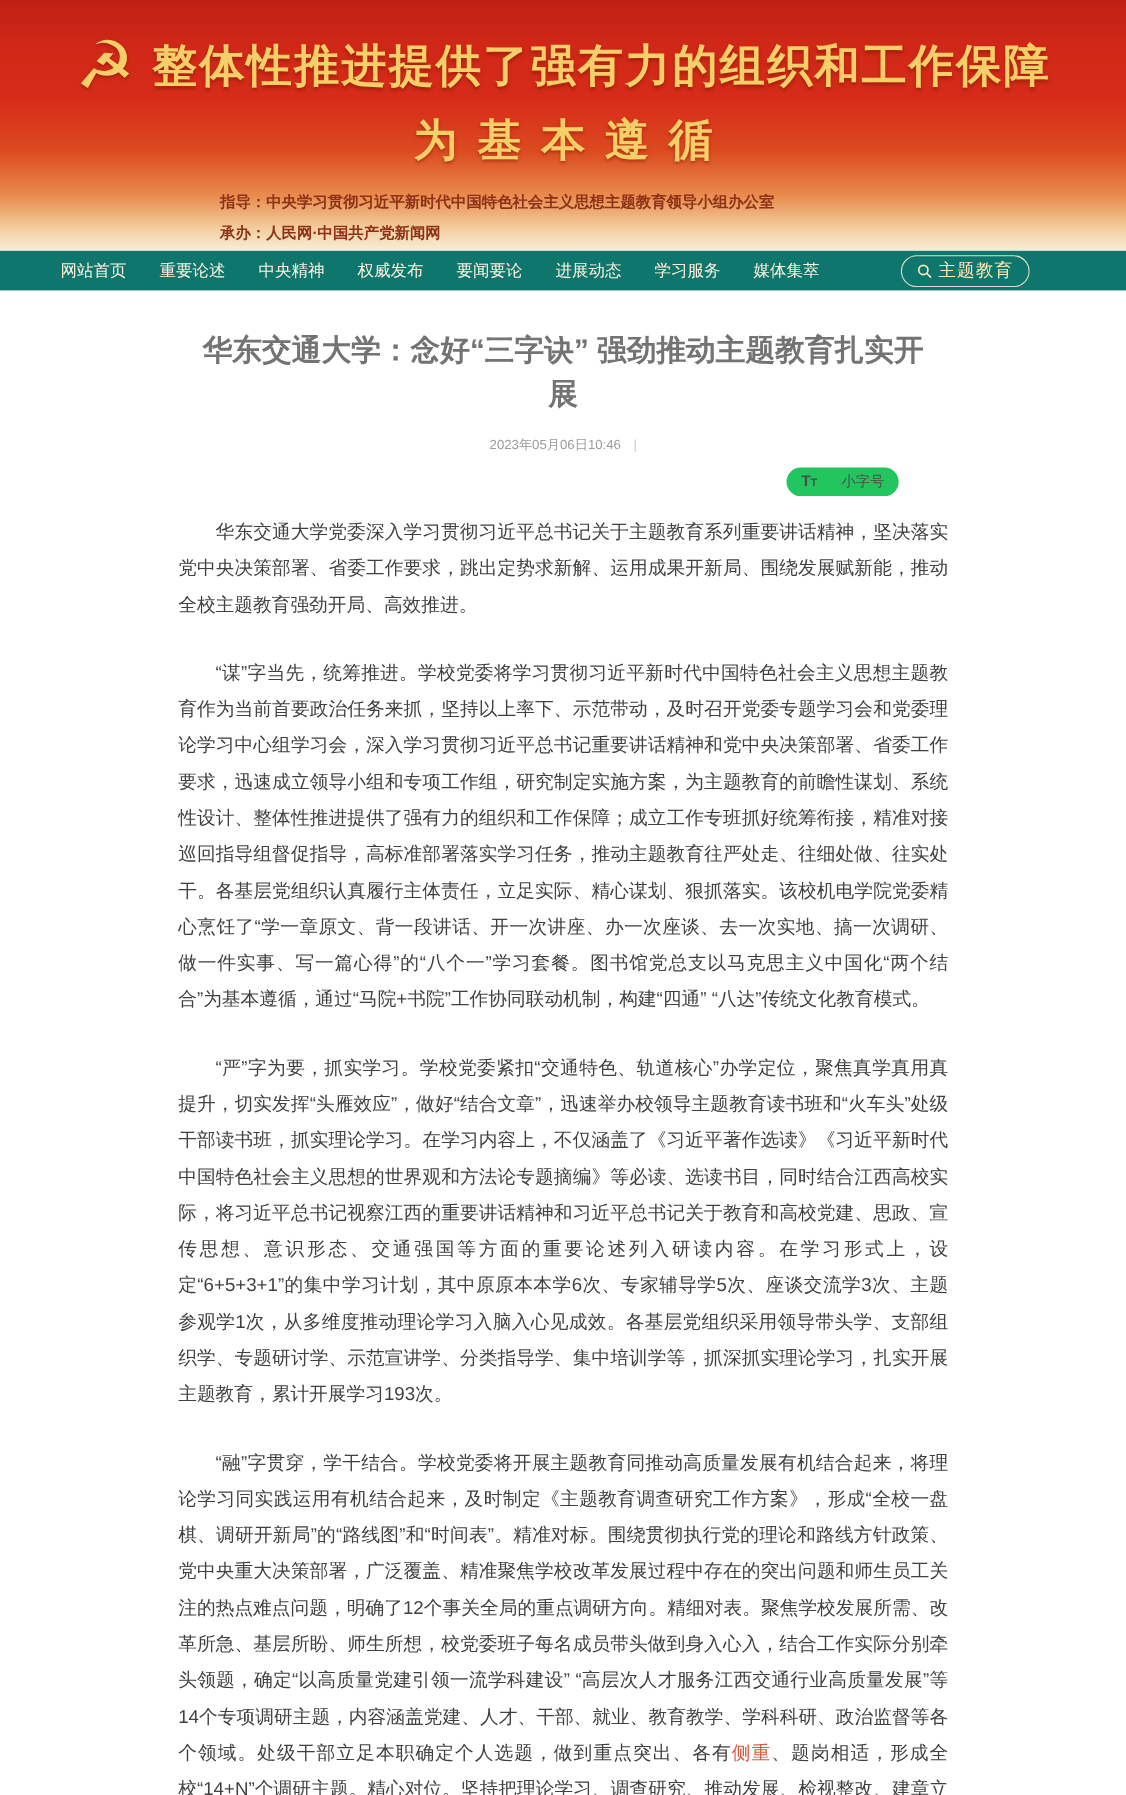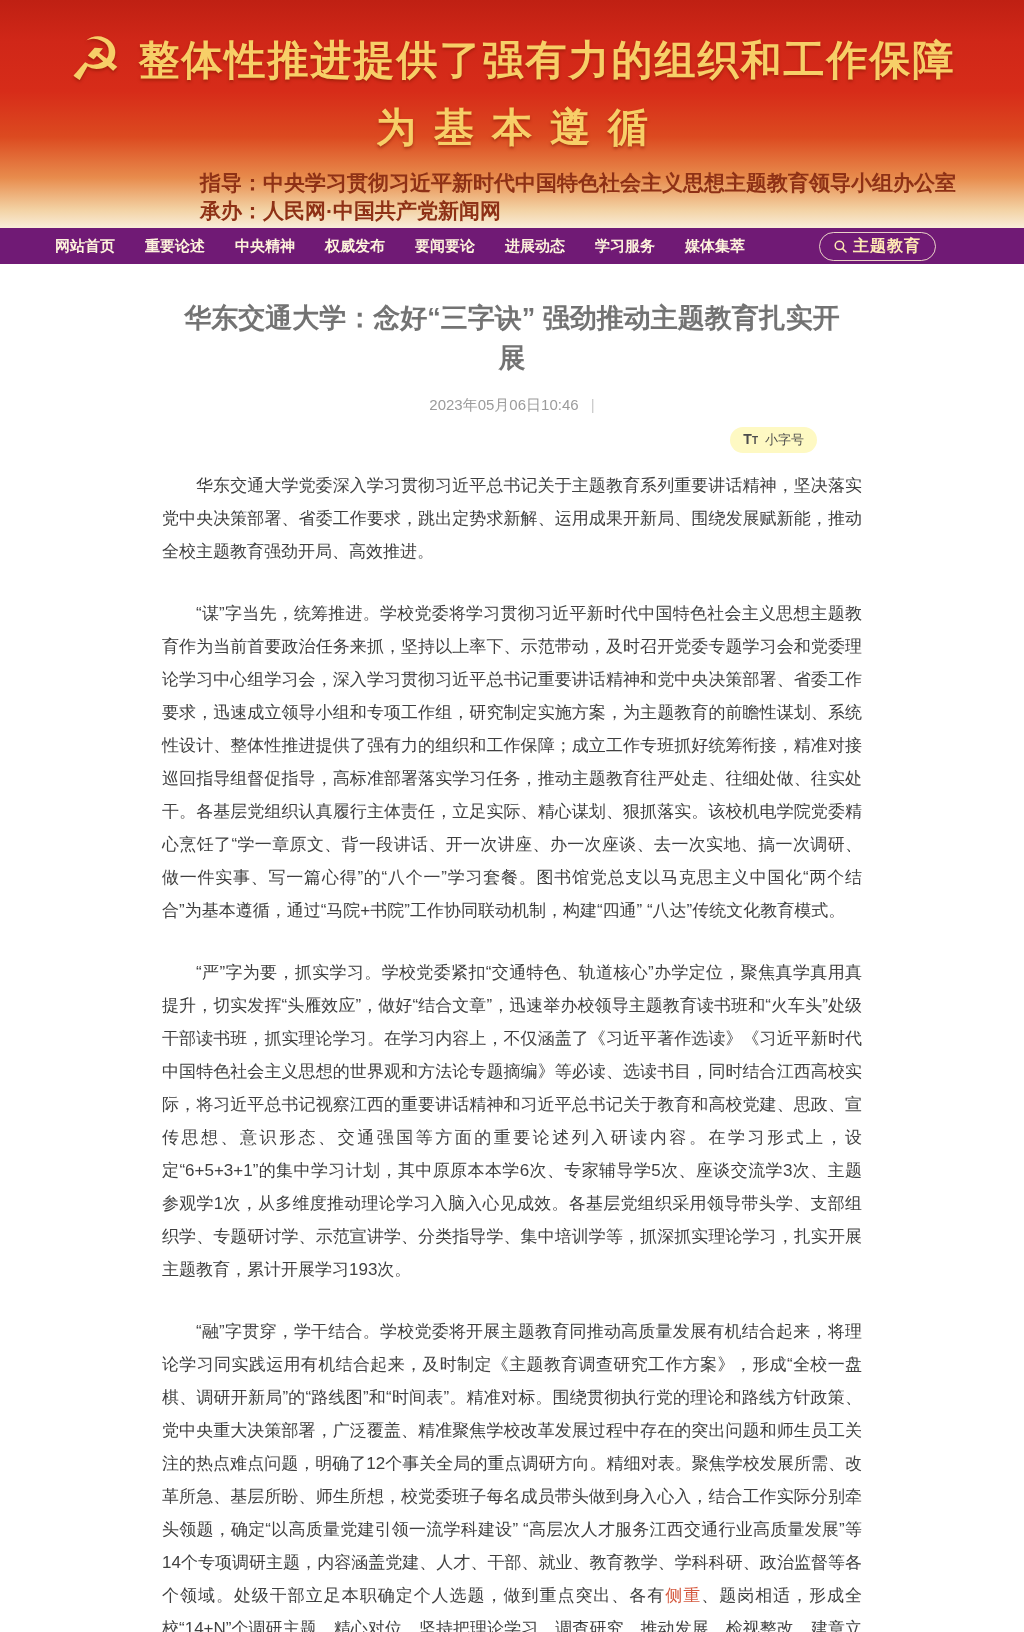--- a/index.html
+++ b/index.html
@@ -29,29 +29,28 @@
     color:#f7cf68; text-shadow:0 2px 3px rgba(130,25,0,.55);
     white-space:nowrap;
   }
   .title-line2{
     margin-top:10px; text-align:center;
     font-size:40px; font-weight:bold; letter-spacing:18px; padding-left:18px;
     color:#f7cf68; text-shadow:0 2px 3px rgba(130,25,0,.55);
   }
   .credits{ margin:14px 0 0 200px; }
   .credits div{
-    font-size:21px; line-height:28px; color:#8e3116; font-weight:bold;
+    font-size:14px; line-height:28px; color:#8e3116; font-weight:bold;
   }
 
   
   .navbar{
-    height:36px; background:#701a75;
+    height:36px; background:#0f766e;
     display:flex; align-items:center; justify-content:space-between;
     padding:0 88px 0 55px;
-    font-weight:bold;
   }
   .nav-items{ display:flex; gap:30px; }
   .nav-item{
     font-size:15px; color:#fdf2dc; cursor:pointer; white-space:nowrap;
   }
   .search-pill{
     display:flex; align-items:center; gap:6px;
     border:1px solid rgba(255,242,214,.85); border-radius:999px;
     padding:3px 14px; cursor:pointer; background:transparent;
   }
@@ -59,26 +58,26 @@
   .search-label{ font-size:16px; color:#ffe9b4; letter-spacing:1px; }
 
   
   main{ background:#fff; padding-bottom:30px; }
   article{ width:700px; margin:0 auto; }
   h1{
     margin:34px 10px 18px;
     font-size:27px; line-height:40px; font-weight:bold;
     color:#737373; text-align:center;
   }
-  .meta{ text-align:center; font-size:15px; color:#9b9b9b; }
+  .meta{ text-align:center; font-size:12px; color:#9b9b9b; }
   .meta .sep{ margin-left:8px; color:#c9c9c9; }
   .fontsize-row{ text-align:right; padding-right:45px; margin:12px 0 18px; height:24px; }
   .fontsize-pill{
-    display:inline-flex; align-items:baseline; gap:7px;
-    background:#fef9c3; border:none; border-radius:13px;
+    display:inline-flex; align-items:baseline; gap:22px;
+    background:#22c55e; border:none; border-radius:13px;
     padding:4px 13px; cursor:pointer; color:#4c4c4c; font-size:13px;
     font-family:"Liberation Sans","DejaVu Sans",sans-serif;
   }
   .fontsize-pill .T1{ font-size:14px; font-weight:bold; }
   .fontsize-pill .T2{ font-size:10px; font-weight:bold; }
   #article-body p{
     font-size:17px; line-height:33px; color:#404040;
     text-align:justify; text-indent:2em; margin-bottom:29px;
   }
   #article-body p:last-child{ margin-bottom:0; }

